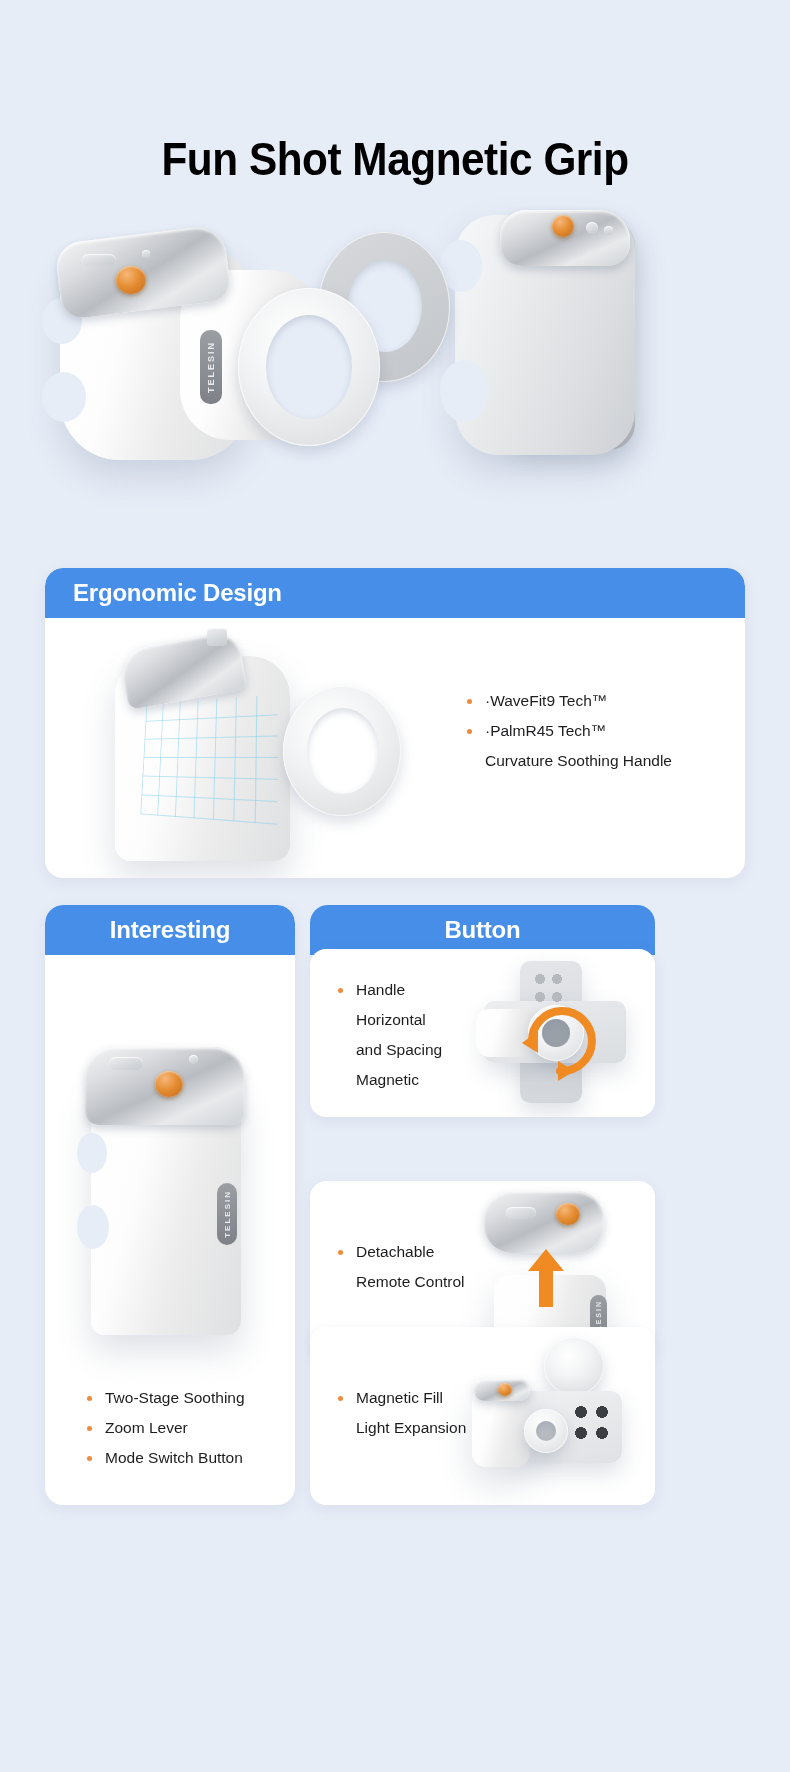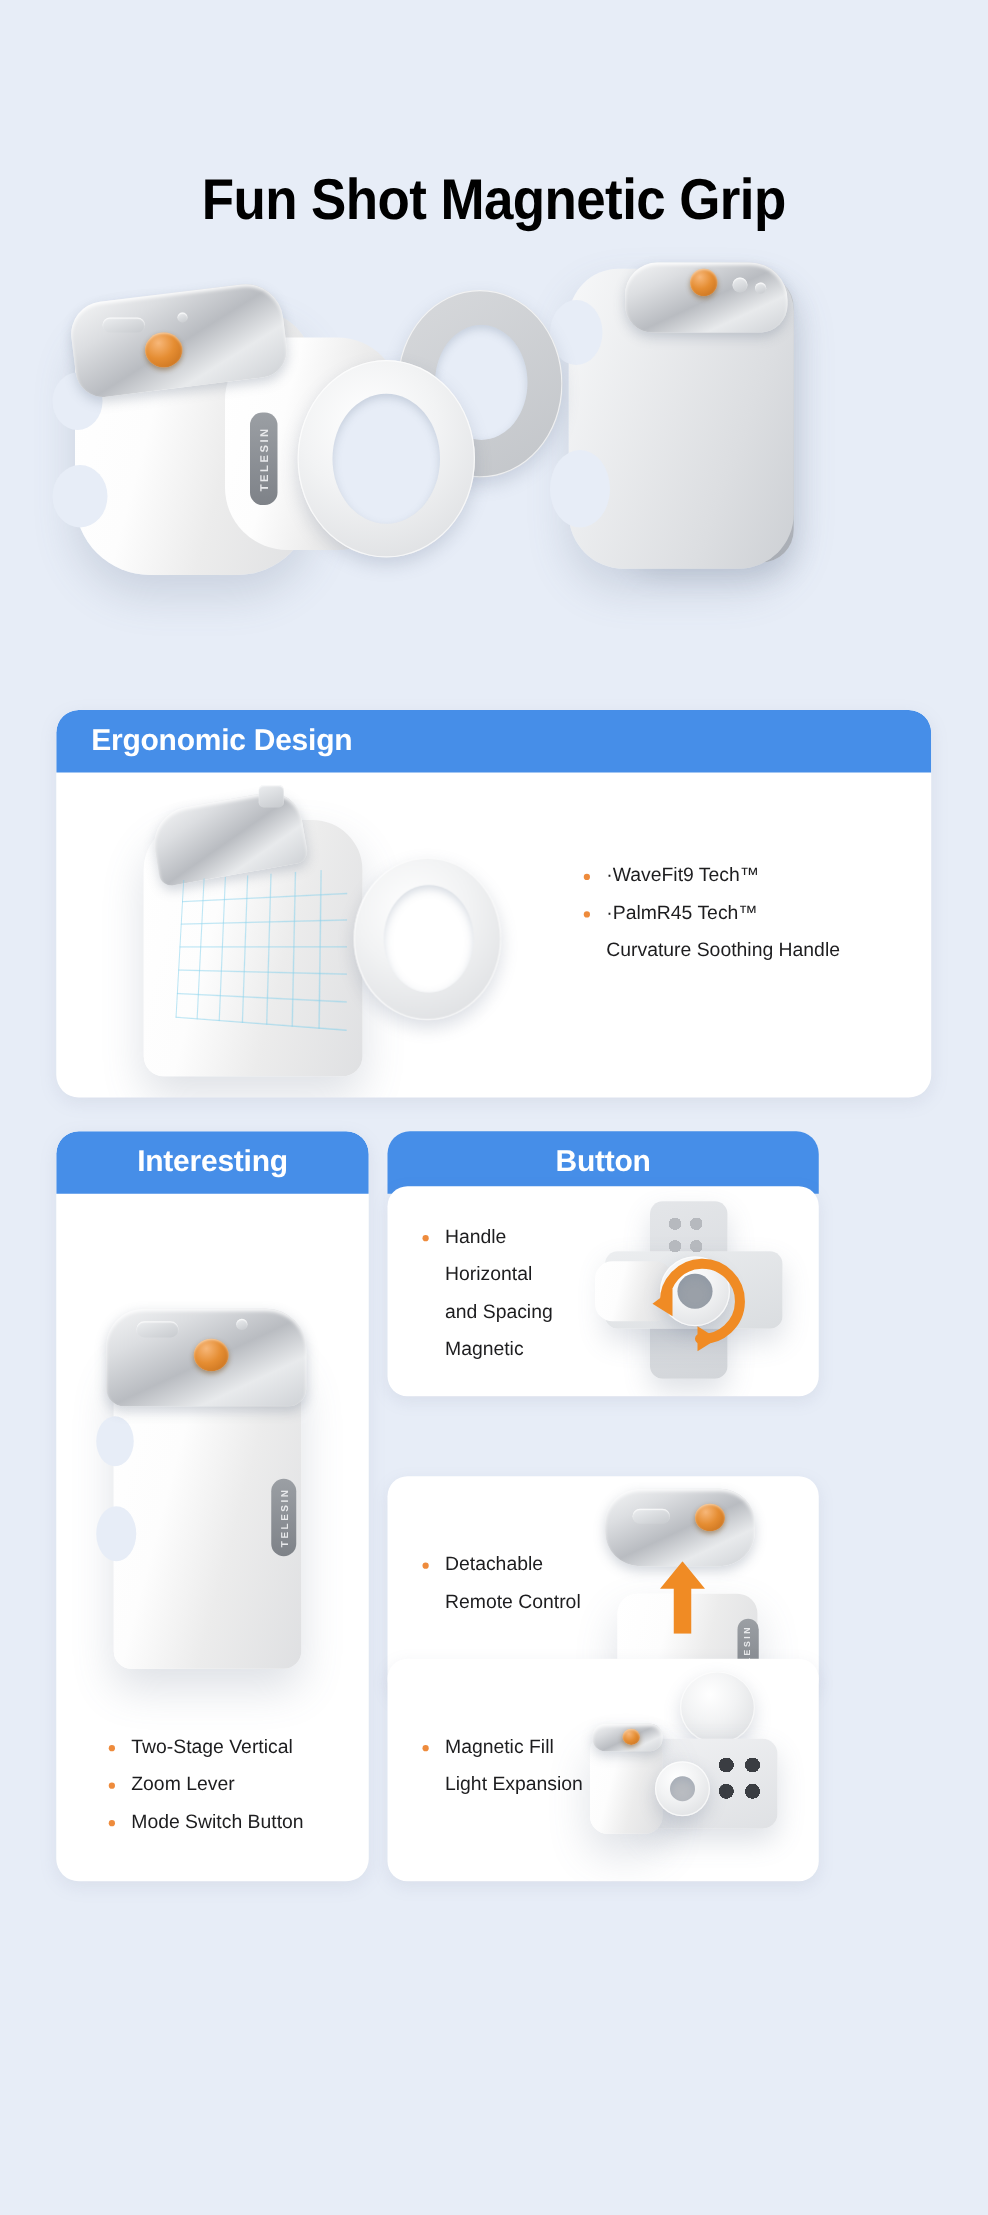--- a/index.html
+++ b/index.html
@@ -209,21 +209,21 @@
       <div class="top-plate" style="left:22px; top:64px; width:160px; height:78px; border-radius:30px 32px 14px 14px;"></div>
       <div class="shutter-btn" style="left:92px; top:88px; width:28px; height:26px;"></div>
       <div class="mini-btn" style="left:46px; top:74px; width:34px; height:13px; border-radius:7px;"></div>
       <div class="mini-btn" style="left:126px; top:72px; width:9px; height:9px;"></div>
       <div class="telesin-tag" style="left:154px; top:200px; width:20px; height:62px;">
         <span style="writing-mode:vertical-rl; transform:rotate(180deg); font-size:8px;">TELESIN</span>
       </div>
     </div>
 
     <ul class="feat" style="position:absolute; left:40px; top:478px; width:210px;">
-      <li class="bulleted">Two-Stage Vertical</li>
+      <li class="bulleted">Two-Stage Soothing</li>
       <li class="bulleted">Zoom Lever</li>
       <li class="bulleted">Mode Switch Button</li>
     </ul>
   </div>
 </div>
 
 <div class="card-wrap" style="left:310px; top:905px; width:345px; height:620px;">
   <div class="card-banner banner-center" style="width:345px; border-radius:18px 18px 0 0;">
     <span>Button</span>
   </div>

